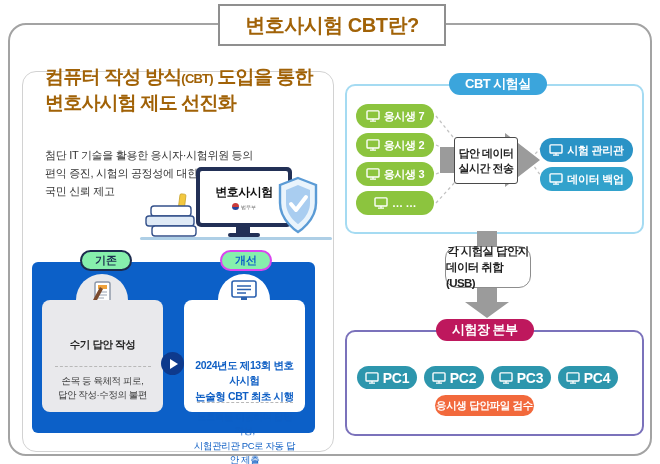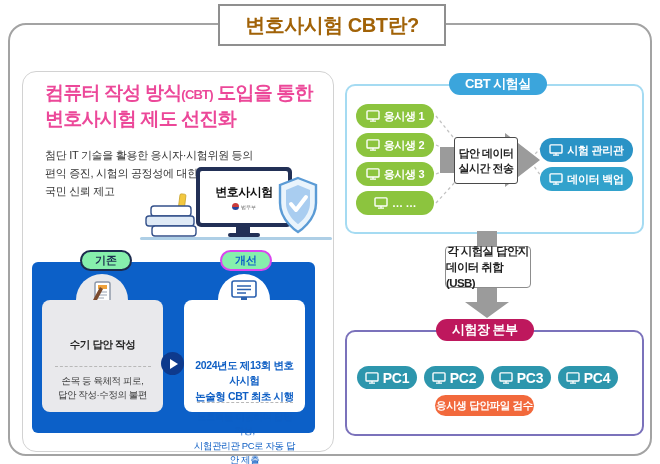--- a/index.html
+++ b/index.html
@@ -9,21 +9,21 @@
   
   .outer-border{position:absolute;left:8px;top:23px;width:640px;height:429px;
                 border:2px solid #a3a3a3;border-radius:18px;}
   .title-box{position:absolute;left:218px;top:4px;width:224px;height:38px;background:#fff;
              border:2px solid #8f8f8f;display:flex;align-items:center;justify-content:center;z-index:5;}
   .title-box span{font-size:20px;font-weight:800;color:#a16207;letter-spacing:-0.5px;}
   .left-panel{position:absolute;left:22px;top:71px;width:310px;height:379px;
               border:1.5px solid #d2d2d2;border-radius:14px;}
 
   
-  .heading{position:absolute;left:45px;top:80px;width:280px;color:#ec4899;
+  .heading{position:absolute;left:45px;top:64px;width:280px;color:#a16207;
            font-weight:800;letter-spacing:-0.8px;line-height:1.38;}
   .heading .h-line{font-size:19px;}
   .heading .cbt{font-size:13px;font-weight:800;}
   .desc{position:absolute;left:45px;top:147px;width:230px;font-size:11px;color:#333;
         line-height:1.62;letter-spacing:-0.3px;}
 
   
   .monitor{position:absolute;left:196px;top:167px;width:96px;height:60px;background:#223056;
            border-radius:5px;padding:4px;box-sizing:border-box;z-index:2;}
   .monitor .screen{width:100%;height:100%;background:#fff;border-radius:2px;display:flex;
@@ -87,21 +87,21 @@
                 border:1.5px solid #4a4a4a;border-radius:3px;z-index:3;display:flex;flex-direction:column;
                 align-items:center;justify-content:center;font-size:11px;font-weight:800;color:#222;
                 line-height:1.35;letter-spacing:-0.5px;}
   .arrow-shaft{position:absolute;background:#9b9b9b;width:20px;}
   .shaft-1{left:477px;top:231px;height:15px;}
   .shaft-2{left:477px;top:286px;height:16px;}
   .arrow-head{position:absolute;left:465px;top:302px;width:0;height:0;
               border-left:22px solid transparent;border-right:22px solid transparent;
               border-top:16px solid #9b9b9b;}
   .usb-box{position:absolute;left:445px;top:246px;width:84px;height:40px;background:#fff;
-           border:1.5px solid #8d8d8d;border-radius:4px;z-index:3;display:flex;flex-direction:column;
+           border:1.5px solid #8d8d8d;border-radius:12px;z-index:3;display:flex;flex-direction:column;
            align-items:center;justify-content:center;font-size:11.5px;font-weight:800;color:#222;
            line-height:1.4;letter-spacing:-0.6px;}
   .hq-box{position:absolute;left:345px;top:330px;width:295px;height:102px;background:#fff;
           border:2px solid #7b72bb;border-radius:10px;}
   .pc-pill{top:366px;width:60px;height:23px;background:#2d96ad;font-size:14px;}
   .review-pill{left:435px;top:395px;width:99px;height:21px;background:#f2693c;font-size:10.5px;}
 </style>
 </head>
 <body>
 
@@ -243,21 +243,21 @@
   <div class="transfer-box">
     <span>답안 데이터</span>
     <span>실시간 전송</span>
   </div>
 
   <div class="pill cand-pill" style="top:104px">
     <svg width="14" height="12" viewBox="0 0 16 14">
         <rect x="1" y="1" width="14" height="9.5" rx="1" fill="none" stroke="#fff" stroke-width="1.6"></rect>
         <path d="M8 10.5 V12.5 M4.5 13 H11.5" stroke="#fff" stroke-width="1.4" fill="none"></path>
       </svg>
-    <span>응시생 1</span>
+    <span>응시생 7</span>
   </div>
   <div class="pill cand-pill" style="top:133px">
     <svg width="14" height="12" viewBox="0 0 16 14">
         <rect x="1" y="1" width="14" height="9.5" rx="1" fill="none" stroke="#fff" stroke-width="1.6"></rect>
         <path d="M8 10.5 V12.5 M4.5 13 H11.5" stroke="#fff" stroke-width="1.4" fill="none"></path>
       </svg>
     <span>응시생 2</span>
   </div>
   <div class="pill cand-pill" style="top:162px">
     <svg width="14" height="12" viewBox="0 0 16 14">

